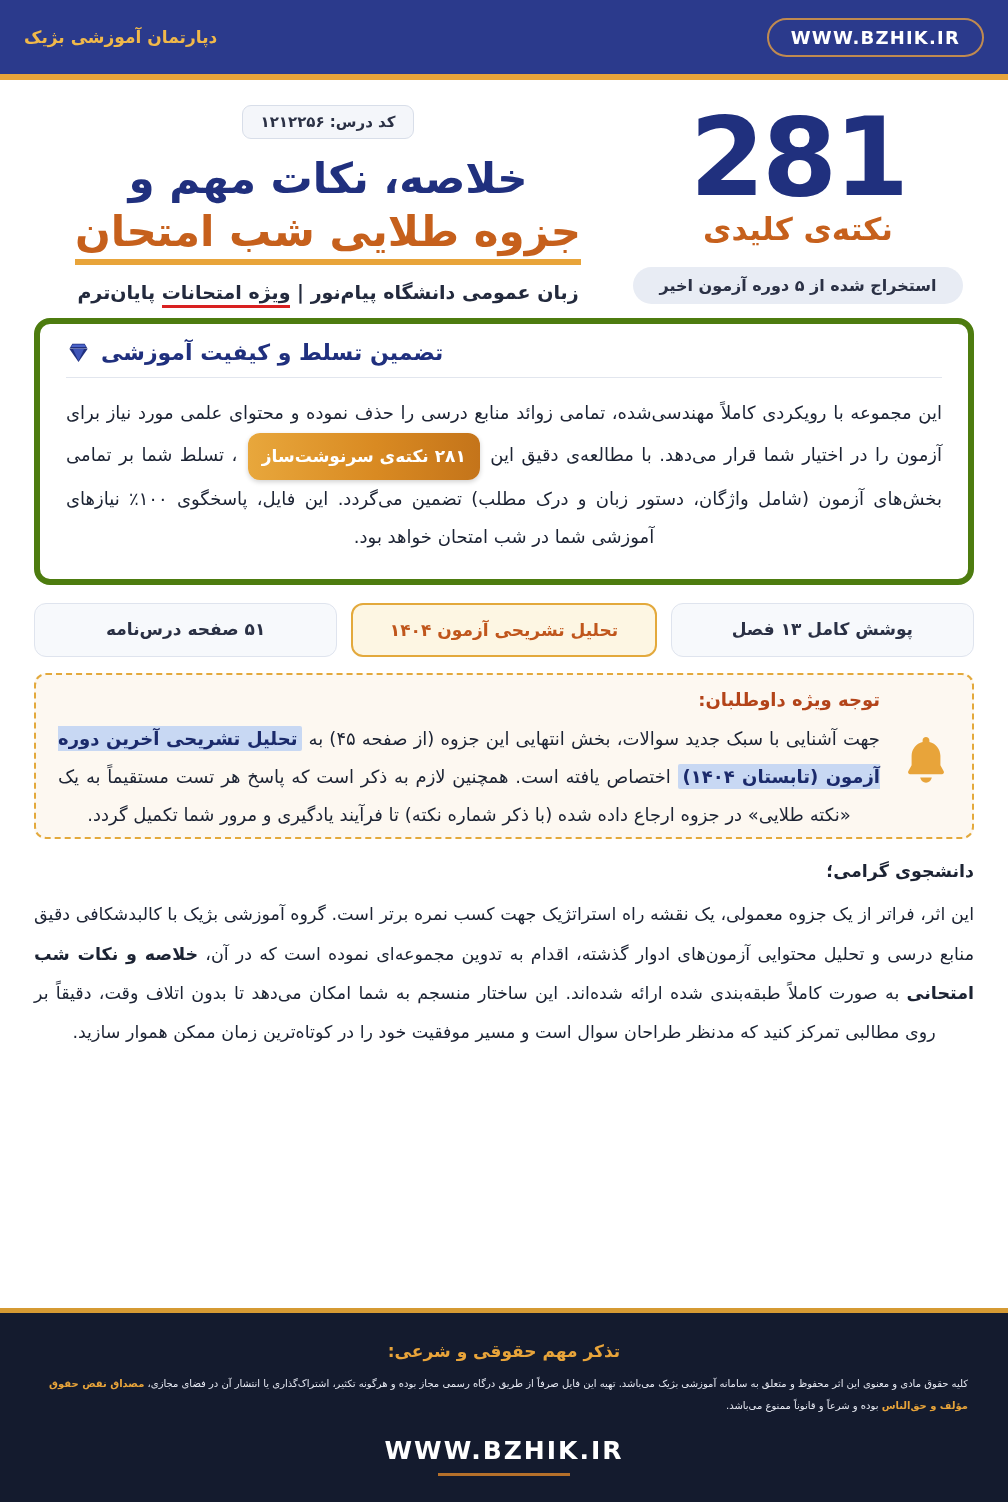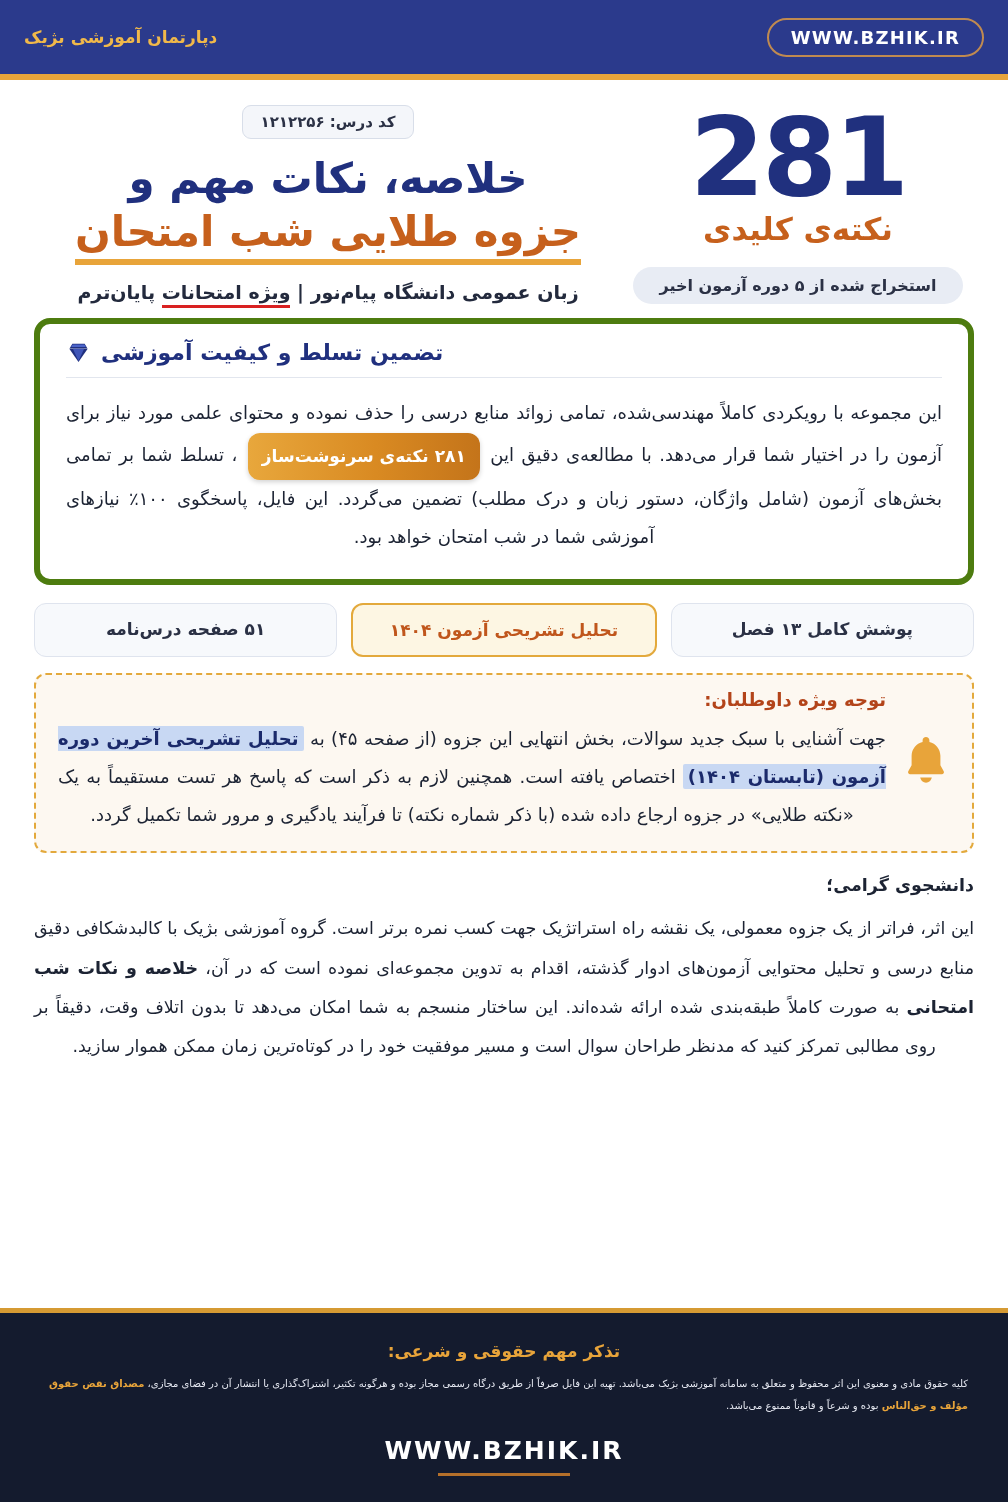--- a/index.html
+++ b/index.html
@@ -207,26 +207,26 @@
     border:2px solid #e3a93c;
     color:#c0561c;
   }
 
   
   .notice{
     margin:16px 34px 0 34px;
     border:2px dashed #e3a93c;
     border-radius:12px;
     background:#fdf8f1;
-    padding:14px 22px 18px 22px;
+    padding:14px 22px 4px 22px;
     box-sizing:border-box;
     display:flex;
     flex-direction:row-reverse;
     align-items:center;
-    gap:16px;
+    gap:22px;
     flex:0 0 auto;
   }
   .notice-content{flex:1 1 auto;}
   .notice-title{
     color:#b3441a;
     font-size:18px;
     font-weight:bold;
     text-align:right;
     margin-bottom:10px;
   }

